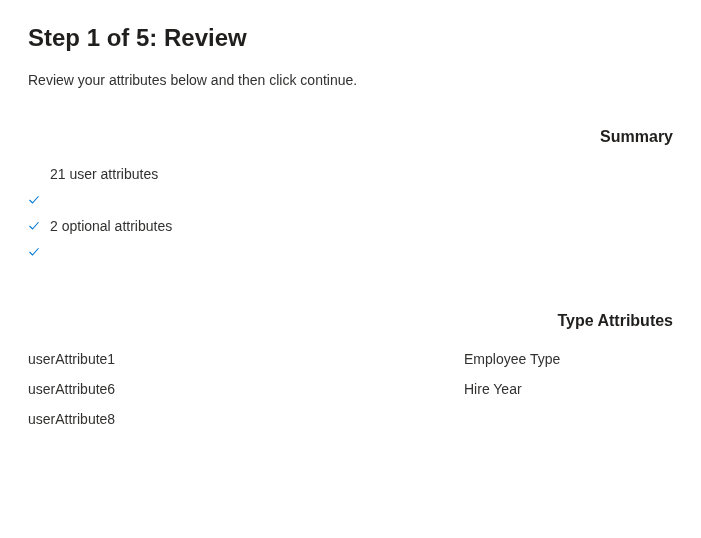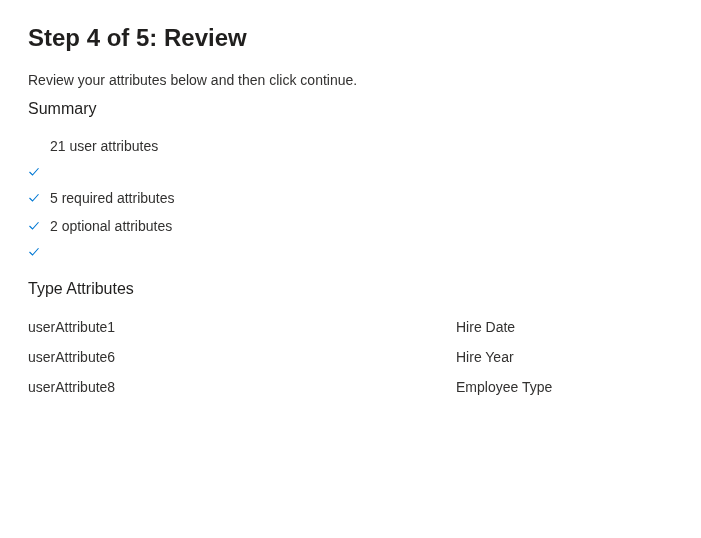--- a/index.html
+++ b/index.html
@@ -16,31 +16,32 @@
     }
     .page-title {
       font-size: 24px;
       font-weight: 600;
       color: #201f1e;
       margin-bottom: 20px;
     }
     .instruction-text {
       font-size: 14px;
       color: #323130;
-      margin-bottom: 12px;
+      margin-bottom: 40px;
     }
     .section-heading {
       font-size: 16px;
-      font-weight: 400;
+      font-weight: 700;
       color: #201f1e;
       margin-bottom: 14px;
+      text-align: right;
     }
     .summary-list {
       list-style: none;
-      margin-bottom: 16px;
+      margin-bottom: 48px;
     }
     .summary-item {
       display: flex;
       align-items: center;
       font-size: 14px;
       color: #323130;
       padding: 6px 0;
     }
     .summary-icon-slot {
       width: 22px;
@@ -50,62 +51,54 @@
     }
     .check-icon svg {
       width: 12px;
       height: 12px;
       stroke: #0078d4;
       stroke-width: 1.5;
       fill: none;
     }
     .attributes-table {
       display: flex;
-      gap: 8px;
+      gap: 16px;
     }
     .attr-col {
       flex: 1;
     }
     .attr-col-left {
       flex: 0 0 420px;
     }
     .attr-cell {
       font-size: 14px;
       color: #323130;
       padding: 7px 0;
     }
   </style>
 </head>
 <body>
 
-<h1 class="page-title">Step 4 of 5: Review</h1>
+<h1 class="page-title">Step 1 of 5: Review</h1>
 
 <p class="instruction-text">Review your attributes below and then click continue.</p>
 
 <h2 class="section-heading">Summary</h2>
 
 <ul class="summary-list">
   <li class="summary-item">
     <span class="summary-icon-slot"></span>
     <span>21 user attributes</span>
   </li>
   <li class="summary-item">
     <span class="summary-icon-slot check-icon">
       <svg viewBox="0 0 16 16">
           <polyline points="2,8 6,12 14,3"></polyline>
         </svg>
     </span>
-  </li>
-  <li class="summary-item">
-    <span class="summary-icon-slot check-icon">
-      <svg viewBox="0 0 16 16">
-          <polyline points="2,8 6,12 14,3"></polyline>
-        </svg>
-    </span>
-    <span>5 required attributes</span>
   </li>
   <li class="summary-item">
     <span class="summary-icon-slot check-icon">
       <svg viewBox="0 0 16 16">
           <polyline points="2,8 6,12 14,3"></polyline>
         </svg>
     </span>
     <span>2 optional attributes</span>
   </li>
   <li class="summary-item">
@@ -119,17 +112,16 @@
 
 <h2 class="section-heading">Type Attributes</h2>
 
 <div class="attributes-table">
   <div class="attr-col attr-col-left">
     <div class="attr-cell">userAttribute1</div>
     <div class="attr-cell">userAttribute6</div>
     <div class="attr-cell">userAttribute8</div>
   </div>
   <div class="attr-col">
-    <div class="attr-cell">Hire Date</div>
+    <div class="attr-cell">Employee Type</div>
     <div class="attr-cell">Hire Year</div>
-    <div class="attr-cell">Employee Type</div>
   </div>
 </div>
 
 </body></html>

